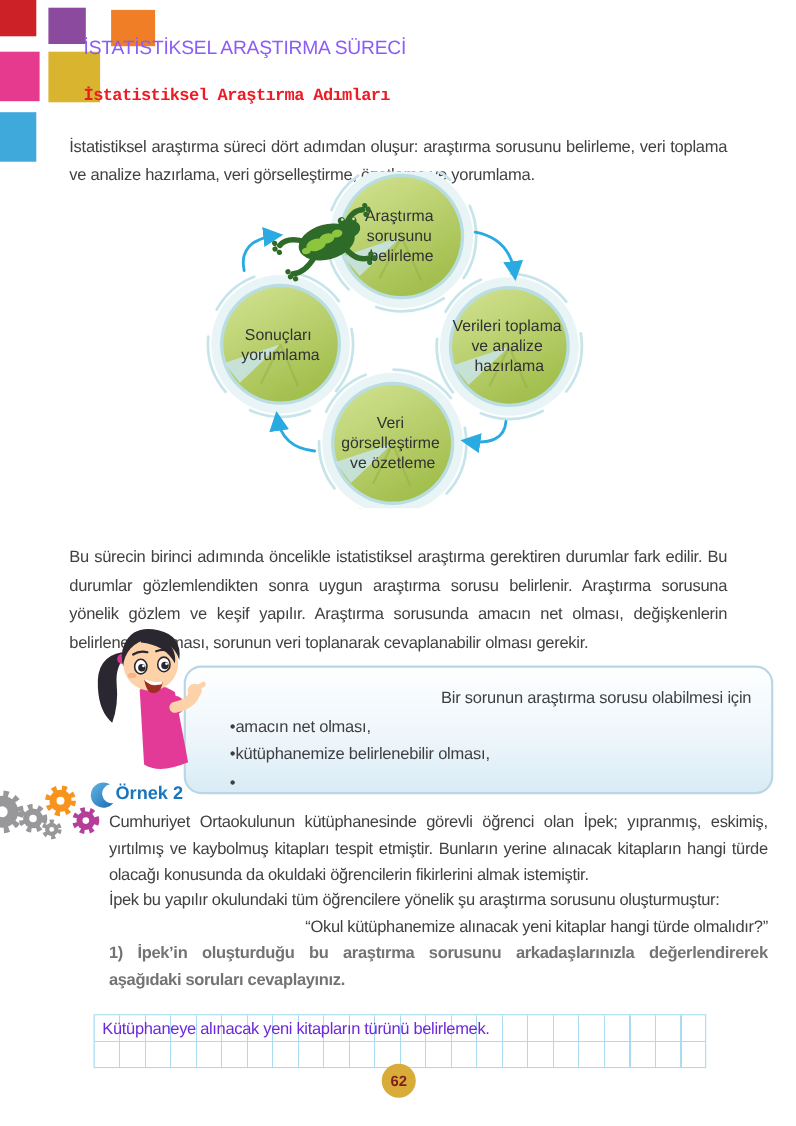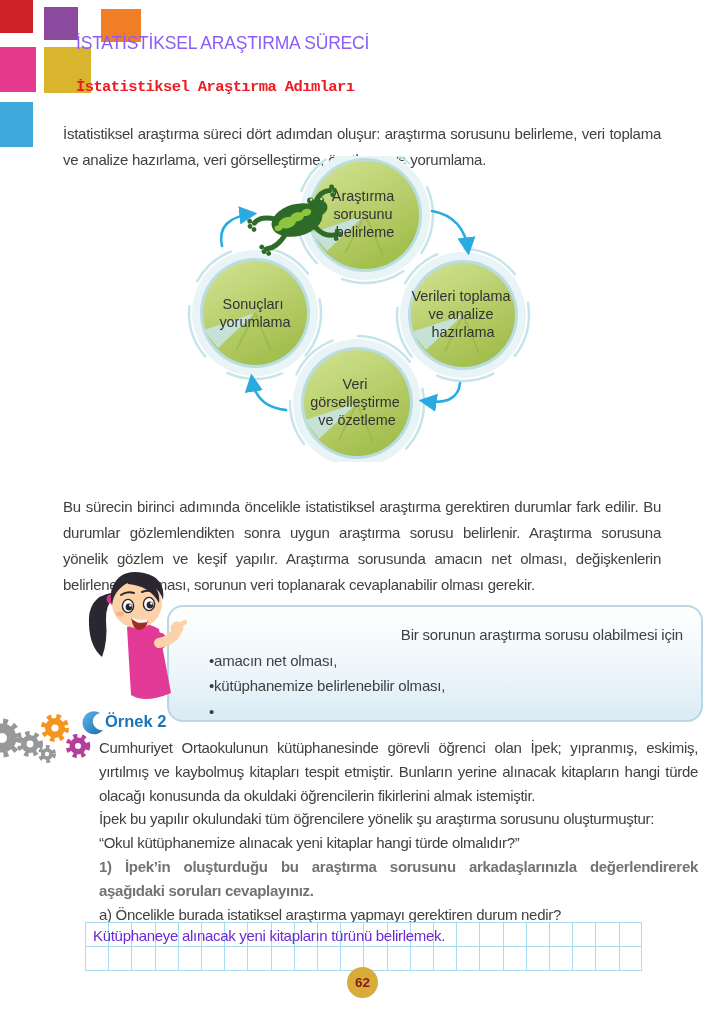--- a/index.html
+++ b/index.html
@@ -38,21 +38,21 @@
   .girl-svg{position:absolute;left:79px;top:561px;width:108px;height:142px;z-index:5;}
 
   
   .gears-svg{position:absolute;left:0;top:712px;width:96px;height:52px;}
   .badge-svg{position:absolute;left:81px;top:710px;width:25px;height:28px;}
   .example-title{position:absolute;left:105px;top:712px;font-size:16.5px;font-weight:bold;color:#1b75bb;}
 
   .example-text{position:absolute;left:63px;top:736px;width:599px;font-size:15px;
                 line-height:23.8px;text-align:justify;letter-spacing:-0.3px;color:#414042;margin-left:36px;}
   .example-text p{margin:0;}
-  .quote-line{text-align:left;}
+  .quote-line{text-align:right;}
   .task-bold{font-weight:bold;color:#737373;}
 
   
   .answer-grid{position:absolute;left:85px;top:922px;width:557px;height:49px;box-sizing:border-box;
       border:1px solid #a9dcf0;
       background-image:
         repeating-linear-gradient(to right, transparent 0 22.2px, #a9dcf0 22.2px 23.2px),
         repeating-linear-gradient(to bottom, transparent 0 23.5px, #a9dcf0 23.5px 24.5px);}
   .answer-text{position:absolute;left:93px;top:927px;font-size:15px;color:#6d28d9;letter-spacing:-0.3px;z-index:2;}
 
@@ -257,21 +257,20 @@
       </defs>
     <path d="M19,3 A11.5,11.5 0 1 0 22,20 A8.5,8.5 0 1 1 19,3 Z" fill="url(#bg1)"></path>
   </svg>
   <div class="example-title">Örnek 2</div>
 
   <div class="example-text">
     <p>Cumhuriyet Ortaokulunun kütüphanesinde görevli öğrenci olan İpek; yıpranmış, eskimiş, yırtılmış ve kaybolmuş kitapları tespit etmiştir. Bunların yerine alınacak kitapların hangi türde olacağı konusunda da okuldaki öğrencilerin fikirlerini almak istemiştir.</p>
     <p>İpek bu yapılır okulundaki tüm öğrencilere yönelik şu araştırma sorusunu oluşturmuştur:</p>
     <p class="quote-line">“Okul kütüphanemize alınacak yeni kitaplar hangi türde olmalıdır?”</p>
     <p class="task-bold">1) İpek’in oluşturduğu bu araştırma sorusunu arkadaşlarınızla değerlendirerek aşağıdaki soruları cevaplayınız.</p>
-    <p>a) Öncelikle burada istatiksel araştırma yapmayı gerektiren durum nedir?</p>
   </div>
 
   <div class="answer-grid"></div>
   <div class="answer-text">Kütüphaneye alınacak yeni kitapların türünü belirlemek.</div>
 
   <div class="page-badge">62</div>
 
 </div>
 
 </body></html>

